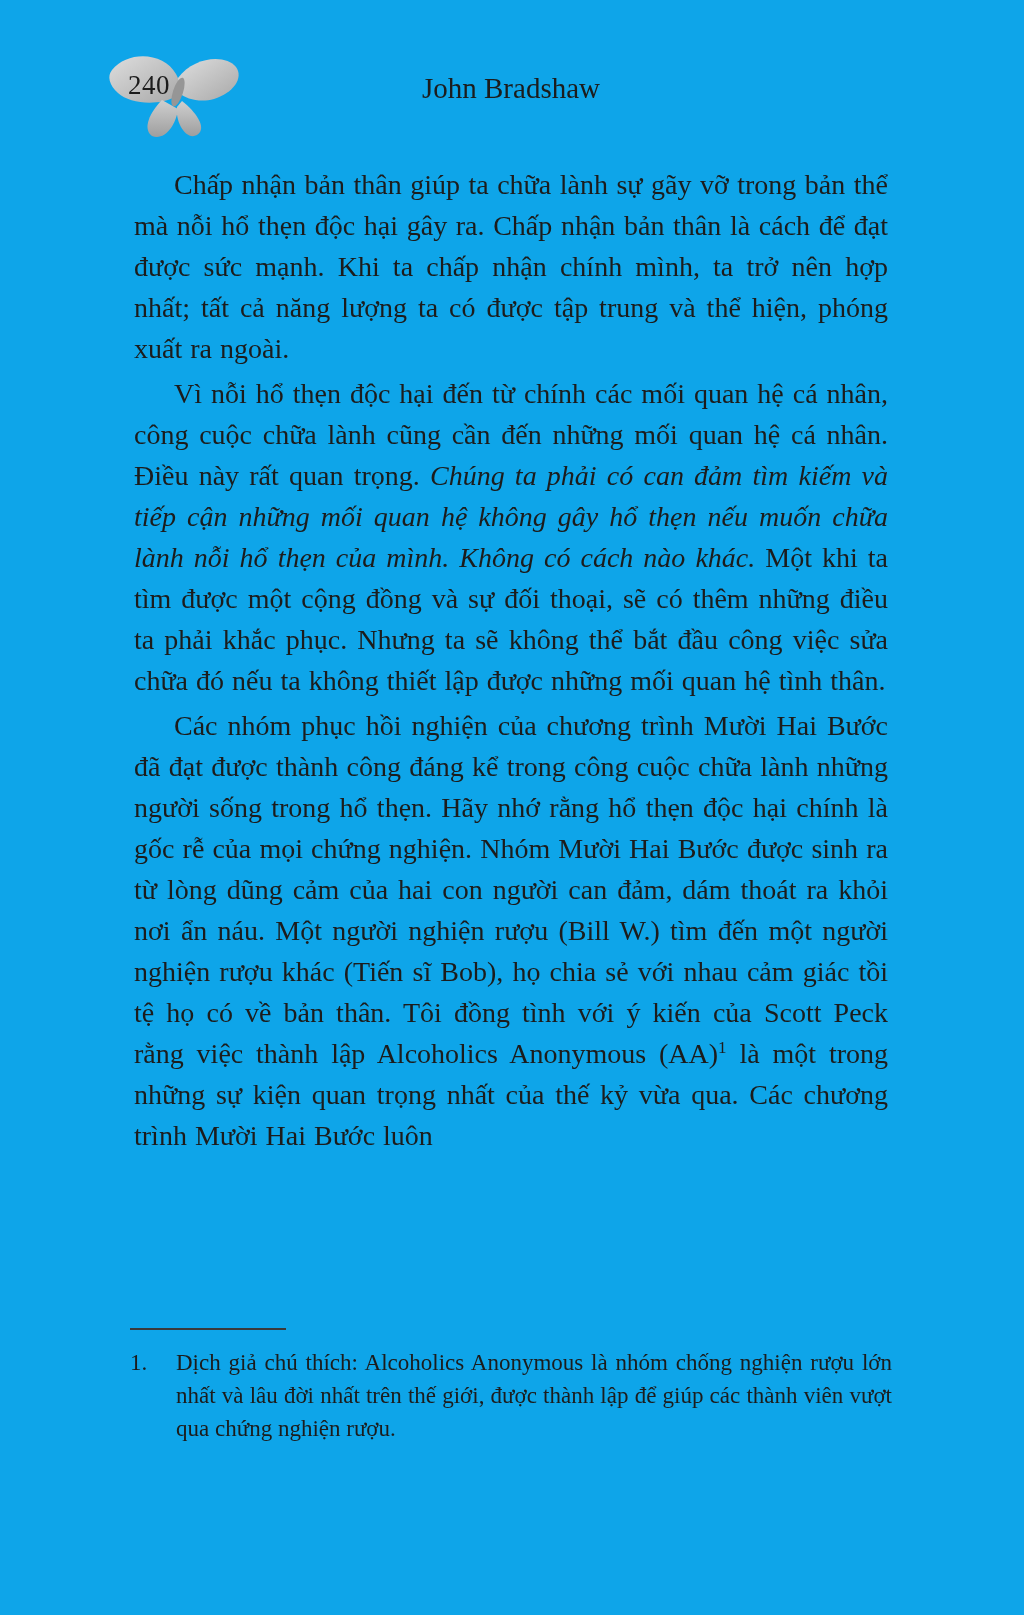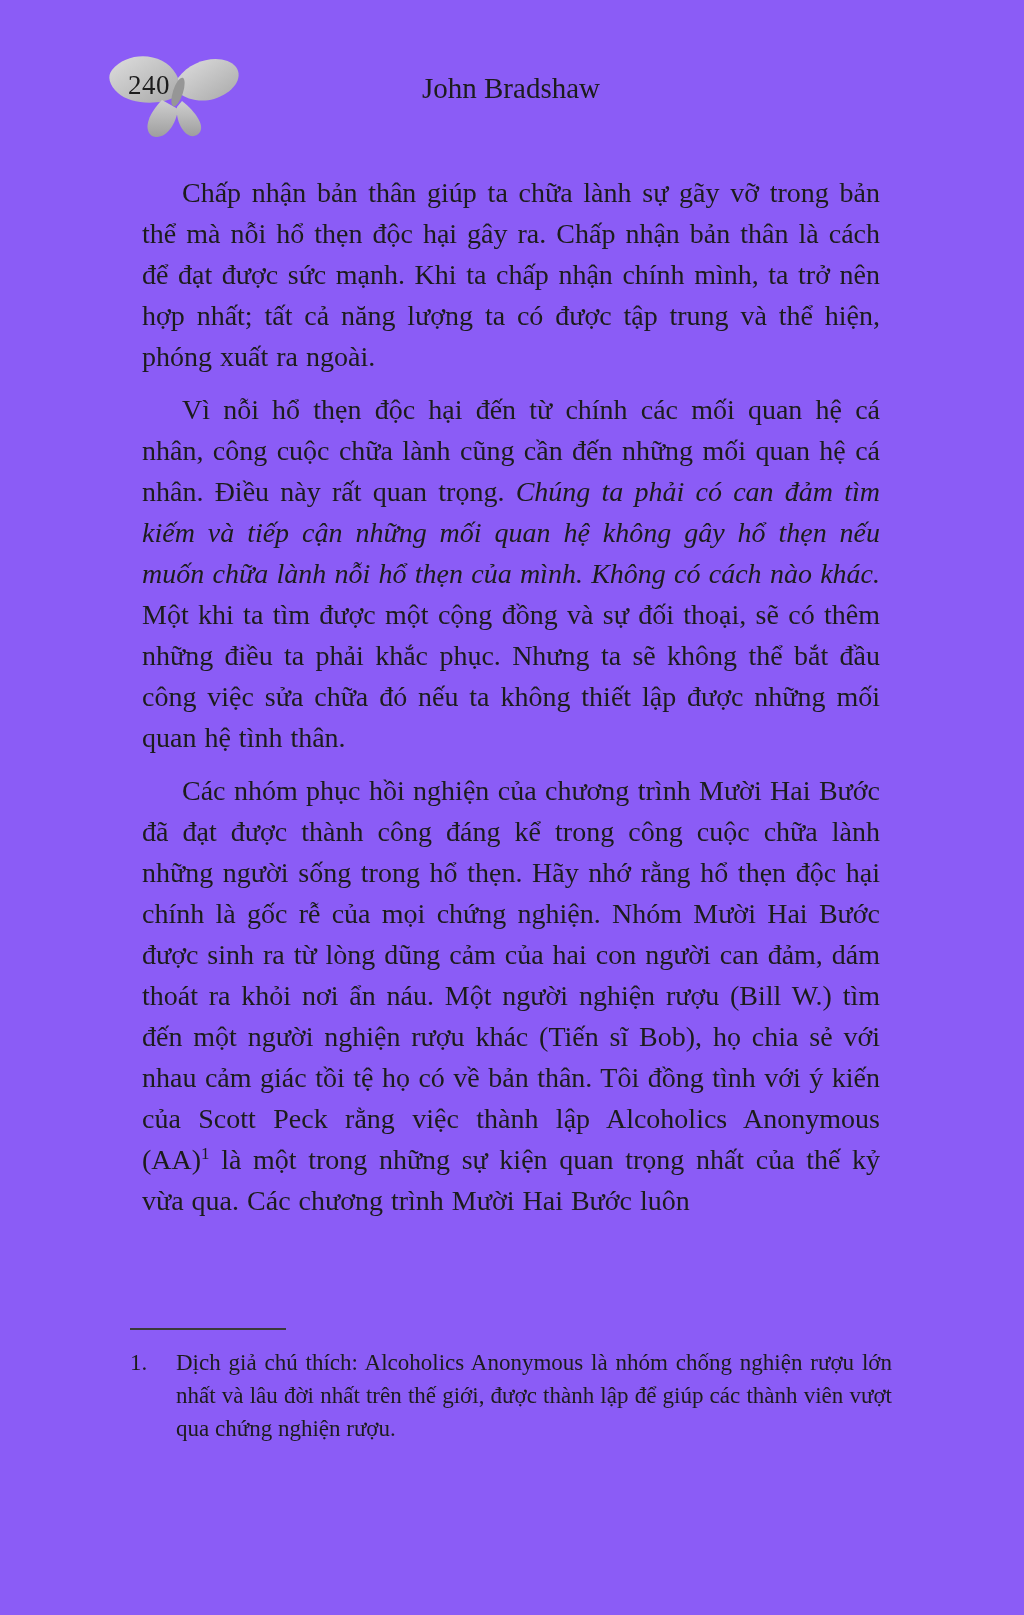--- a/index.html
+++ b/index.html
@@ -4,21 +4,21 @@
 <style>
   html, body {
     margin: 0;
     padding: 0;
     background: #ffffff;
   }
   .page {
     position: relative;
     width: 1024px;
     height: 1615px;
-    background: #8b5cf6;
+    background: #0ea5e9;
     font-family: "Liberation Serif", serif;
     color: #1c1c1c;
     overflow: hidden;
   }
 
   
   .butterfly-wrap {
     position: absolute;
     left: 100px;
     top: 48px;
@@ -55,21 +55,21 @@
     top: 160px;
     width: 762px;
     font-size: 28px;
     line-height: 41px;
     text-align: justify;
     text-justify: inter-word;
     hyphens: none;
     word-spacing: 1px;
   }
   .body-text p {
-    margin: 12px;
+    margin: 4px;
     text-indent: 40px;
   }
   .body-text em {
     font-style: italic;
   }
   sup.fn-ref {
     font-size: 17px;
     line-height: 0;
     vertical-align: super;
   }

